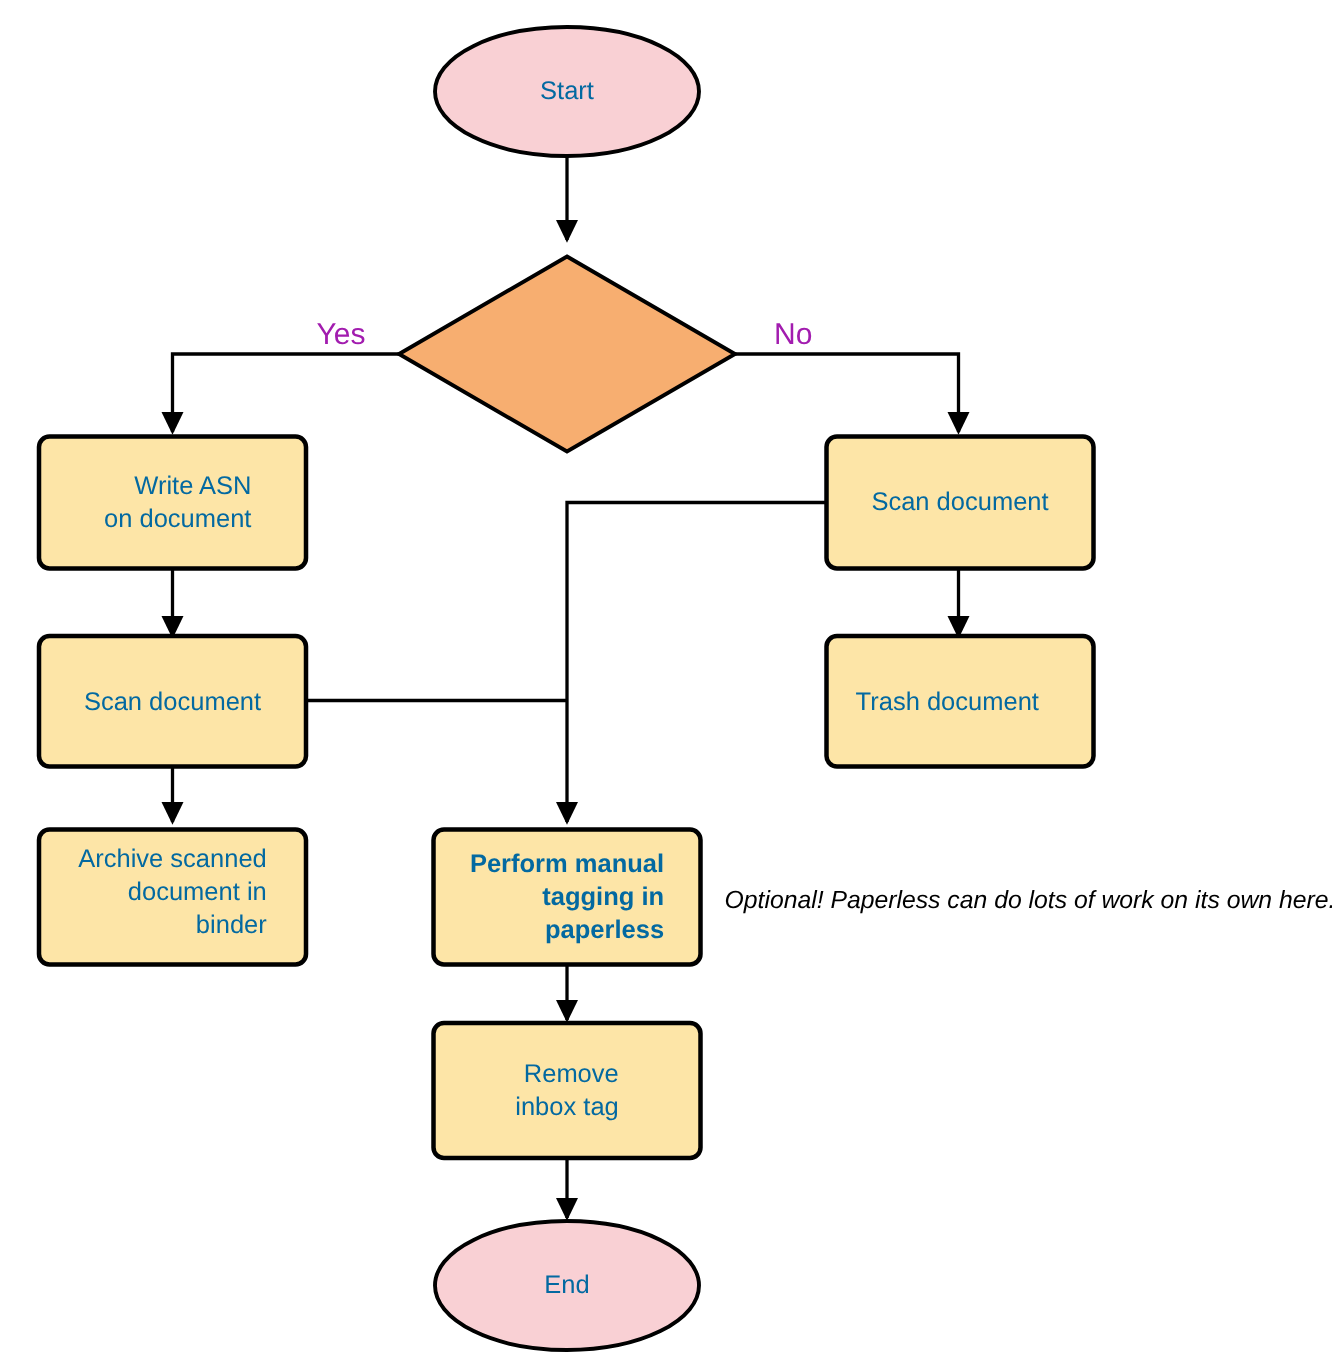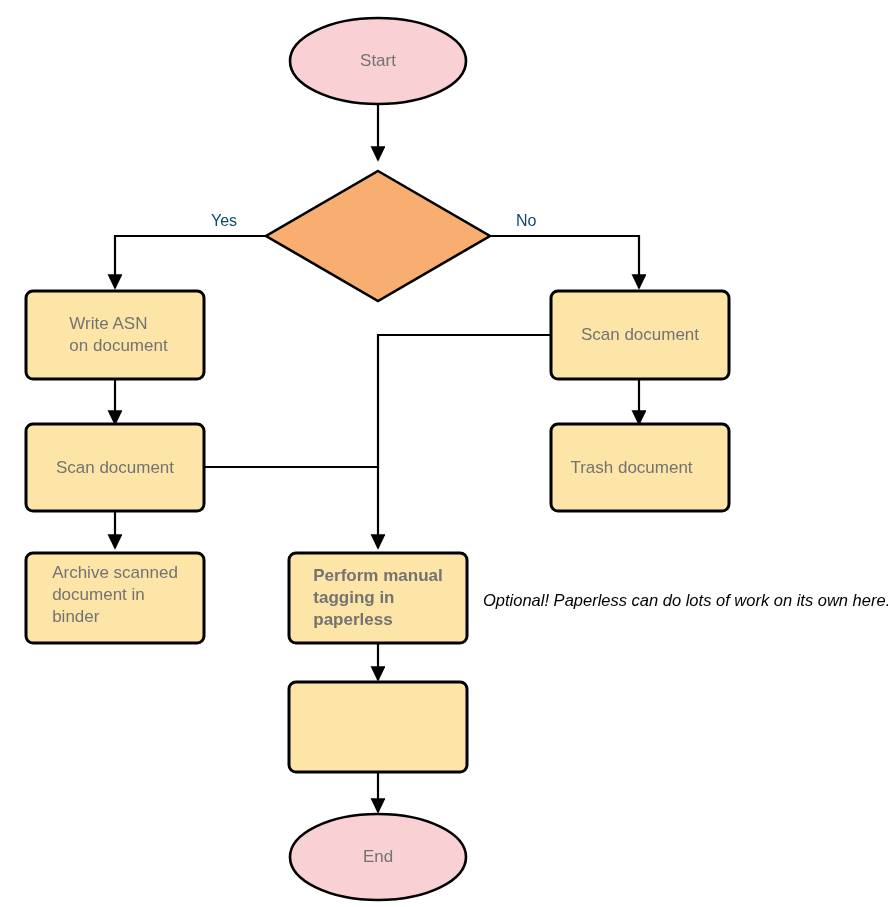--- a/index.html
+++ b/index.html
@@ -20,31 +20,31 @@
   #flow-svg {
     position: absolute;
     left: 0;
     top: 0;
   }
   .node-label {
     position: absolute;
     display: flex;
     align-items: center;
     justify-content: center;
-    text-align: left;
+    text-align: right;
     font-size: 17px;
-    color: #737373;
+    color: #0369a1;
     line-height: 1.28;
     pointer-events: none;
     white-space: pre-line;
   }
   .edge-label {
     position: absolute;
-    font-size: 16px;
-    color: #0c4a6e;
+    font-size: 20px;
+    color: #a21caf;
   }
   .note {
     position: absolute;
     font-size: 16.5px;
     font-style: italic;
     color: #000000;
     line-height: 1.3;
     width: 410px;
   }
 </style>
@@ -117,20 +117,22 @@
 binder</div>
 
   <div class="node-label" style="left:551px; top:291px; width:178px; height:88px;">Scan document</div>
 
   <div class="node-label" style="left:551px; top:424px; width:161px; height:87px;">Trash document</div>
 
   <div class="node-label" style="left:289px; top:553px; width:178px; height:90px;font-weight:bold;">Perform manual
 tagging in
 paperless</div>
 
+  <div class="node-label" style="left:289px; top:682px; width:178px; height:90px;">Remove
+inbox tag</div>
 
   <div class="node-label" style="left:290px; top:814px; width:176px; height:86px;">End</div>
 
   <div class="edge-label" style="left:211px; top:212px;">Yes</div>
 
   <div class="edge-label" style="left:516px; top:212px;">No</div>
 
   <div class="note" style="left:483px; top:590px;">Optional! Paperless can do lots of work on its own here.</div>
 
 </div>

